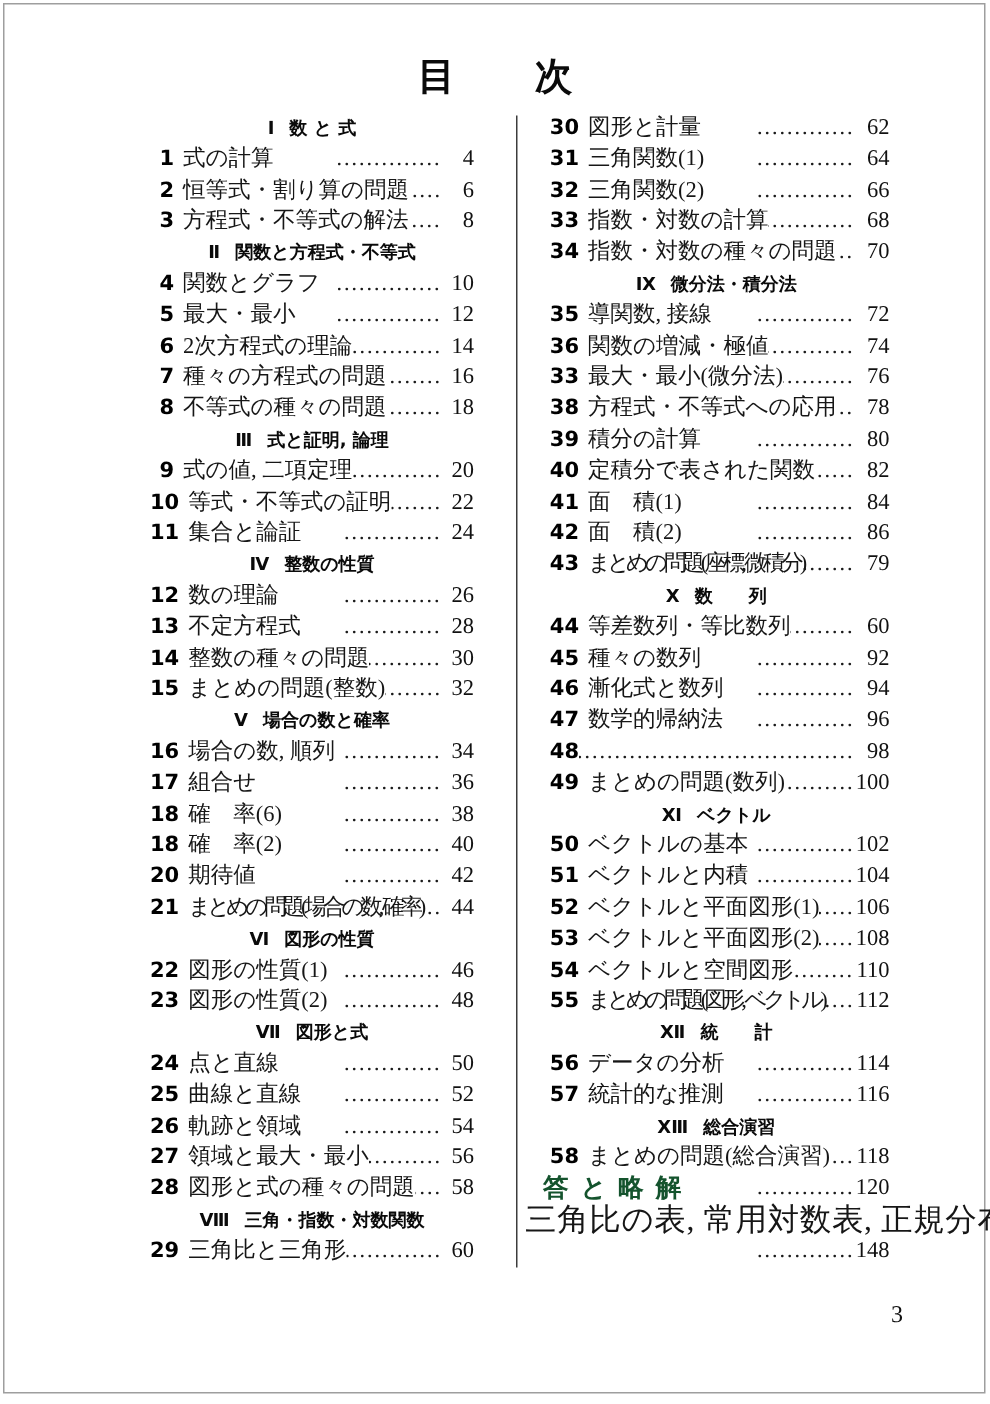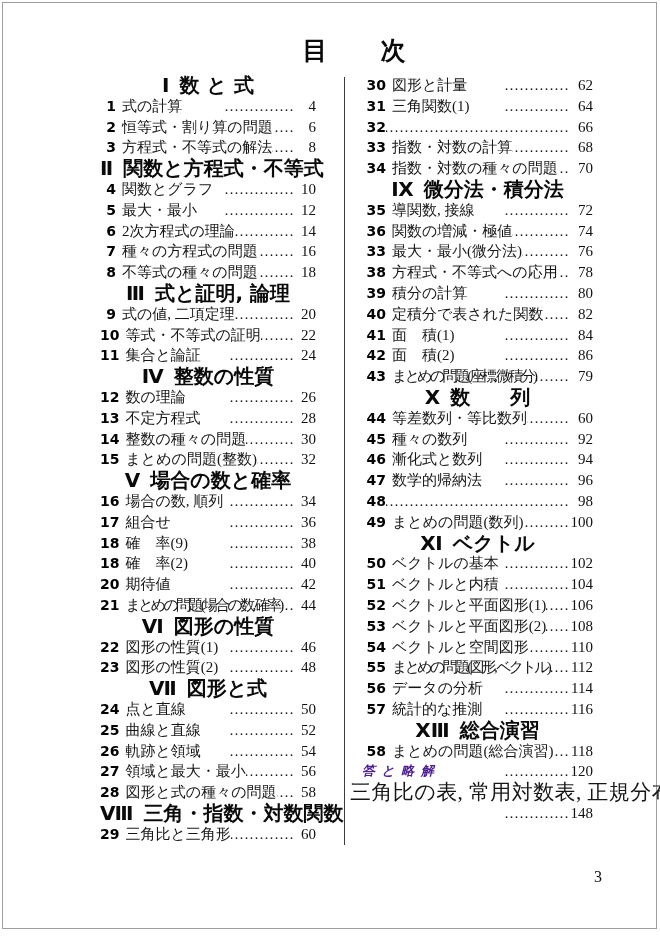--- a/index.html
+++ b/index.html
@@ -6,21 +6,21 @@
   body{
     width:660px;height:936px;position:relative;background:#ffffff;
     font-family:"Liberation Serif","DejaVu Serif",serif;color:#111;
     overflow:hidden;
   }
   .page-border{
     position:absolute;left:2px;top:2px;width:653px;height:925px;
     border:1px solid #9e9e9e;pointer-events:none;
   }
   .page-title{
-    position:absolute;top:34px;left:108px;width:493px;text-align:center;
+    position:absolute;top:34px;left:84px;width:493px;text-align:center;
     font-family:"DejaVu Sans","Liberation Sans",sans-serif;
     font-weight:bold;font-size:25px;letter-spacing:1px;color:#0a0a0a;
   }
   .column-divider{
     position:absolute;left:344px;top:77px;height:768px;width:0;
     border-left:1px solid #3c3c3c;
   }
   .toc-col{position:absolute;top:75px;}
   .toc-col.left{left:100px;width:216px;}
   .toc-col.right{left:362px;width:231px;}
@@ -40,27 +40,27 @@
   .row.tight .lbl{letter-spacing:-0.18em;}
   .leader{
     flex:1 1 auto;min-width:0;overflow:hidden;direction:rtl;
     padding-left:3px;font-size:15px;color:#1a1a1a;
   }
   .pg{flex:0 0 22px;text-align:right;font-size:15px;color:#111;}
   .toc-col.right .pg{flex-basis:24px;}
   .row.header{
     text-align:center;
     font-family:"DejaVu Sans","Liberation Sans",sans-serif;
-    font-weight:bold;font-size:20px;color:#0a0a0a;
+    font-weight:bold;font-size:12px;color:#0a0a0a;
   }
   .row.header .numeral{margin-right:10px;}
   .row.boldrow .lbl{
     font-family:"DejaVu Sans","Liberation Sans",sans-serif;
-    font-weight:bold;font-size:13px;min-width:143px;padding-left:0;
-    letter-spacing:1px;color:#4c1d95;font-style:italic;
+    font-weight:bold;font-size:17px;min-width:143px;padding-left:0;
+    letter-spacing:1px;color:#14532d;
   }
   .row.boldrow .num{flex-basis:0;}
   .row.textrow{
     margin-left:-12px;font-size:21px;color:#161616;letter-spacing:0.02em;
   }
   .folio{
     position:absolute;top:868px;left:520px;width:82px;text-align:right;
     font-size:16px;color:#111;
   }
 </style>
@@ -174,21 +174,21 @@
         <span class="pg">34</span>
       </div>
       <div class="row item">
         <span class="num">17</span>
         <span class="lbl">組合せ</span>
         <span class="leader">…………………………………………………………………………………………………………</span>
         <span class="pg">36</span>
       </div>
       <div class="row item">
         <span class="num">18</span>
-        <span class="lbl">確　率(9)</span>
+        <span class="lbl">確　率(6)</span>
         <span class="leader">…………………………………………………………………………………………………………</span>
         <span class="pg">38</span>
       </div>
       <div class="row item">
         <span class="num">18</span>
         <span class="lbl">確　率(2)</span>
         <span class="leader">…………………………………………………………………………………………………………</span>
         <span class="pg">40</span>
       </div>
       <div class="row item">
@@ -263,20 +263,21 @@
         <span class="pg">62</span>
       </div>
       <div class="row item">
         <span class="num">31</span>
         <span class="lbl">三角関数(1)</span>
         <span class="leader">…………………………………………………………………………………………………………</span>
         <span class="pg">64</span>
       </div>
       <div class="row item">
         <span class="num">32</span>
+        <span class="lbl">三角関数(2)</span>
         <span class="leader">…………………………………………………………………………………………………………</span>
         <span class="pg">66</span>
       </div>
       <div class="row item">
         <span class="num">33</span>
         <span class="lbl">指数・対数の計算</span>
         <span class="leader">…………………………………………………………………………………………………………</span>
         <span class="pg">68</span>
       </div>
       <div class="row item">
@@ -406,20 +407,21 @@
         <span class="lbl">ベクトルと空間図形</span>
         <span class="leader">…………………………………………………………………………………………………………</span>
         <span class="pg">110</span>
       </div>
       <div class="row item tight">
         <span class="num">55</span>
         <span class="lbl">まとめの問題(図形, ベクトル)</span>
         <span class="leader">…………………………………………………………………………………………………………</span>
         <span class="pg">112</span>
       </div>
+      <div class="row header"><span class="numeral">Ⅻ</span><span class="hlabel">統　　計</span></div>
       <div class="row item">
         <span class="num">56</span>
         <span class="lbl">データの分析</span>
         <span class="leader">…………………………………………………………………………………………………………</span>
         <span class="pg">114</span>
       </div>
       <div class="row item">
         <span class="num">57</span>
         <span class="lbl">統計的な推測</span>
         <span class="leader">…………………………………………………………………………………………………………</span>

